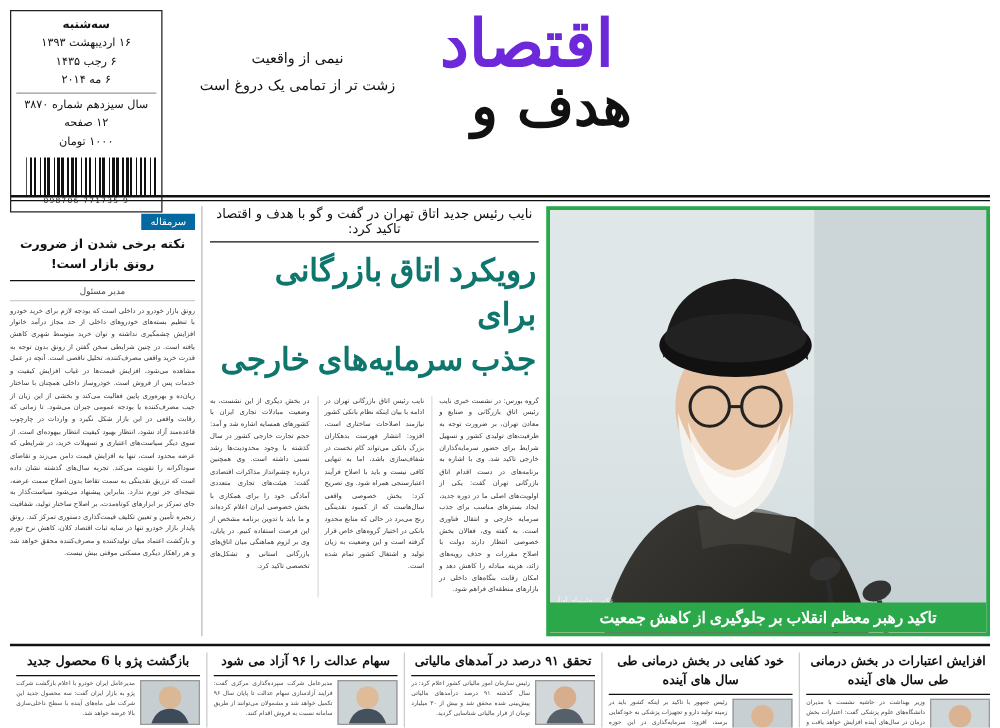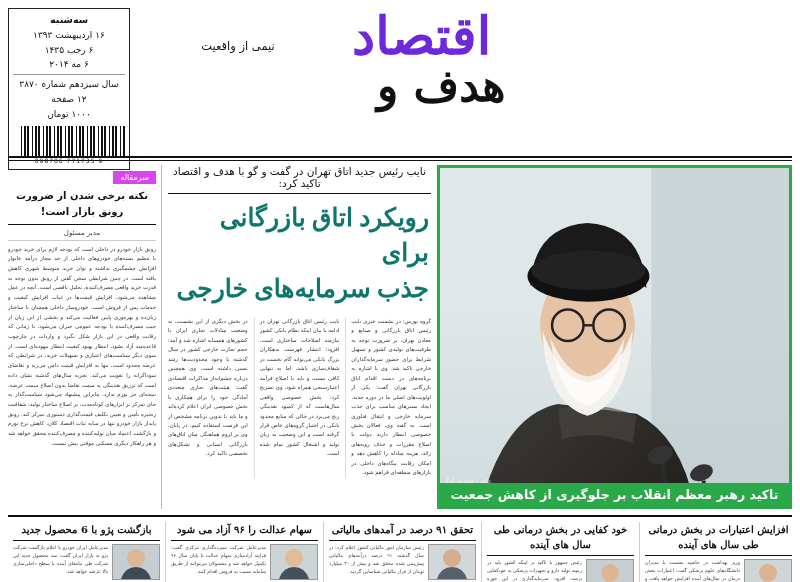--- a/index.html
+++ b/index.html
@@ -73,32 +73,32 @@
   .txtcols{display:flex;flex-direction:row;gap:6px;margin-top:5px;}
   .txtcol{flex:1 1 0;direction:rtl;font-size:5.4px;line-height:1.75;color:#333;text-align:justify;
     border-left:1px solid #ddd;padding-left:5px;}
   .txtcol:last-child{border-left:none;padding-left:0;}
 
   
   .photo-wrap{position:relative;border:3px solid #2aa84a;height:470px;overflow:hidden;background:#dfe6e8;}
   .photo-caption{
     position:absolute;left:0;right:0;bottom:0;
     background:#2aa84a;color:#fff;direction:rtl;text-align:center;
-    font-size:12.5px;font-weight:bold;padding:4px 6px;
+    font-size:12.5px;font-weight:bold;padding:4px 6px;font-family:Liberation Serif, serif;
   }
   .photo-sig{position:absolute;left:4px;bottom:22px;color:#fff;font-size:5.5px;opacity:.85;}
 
   
   .edi-head{
     direction:rtl;text-align:center;font-weight:bold;font-size:10px;color:#111;
     border-bottom:1px solid #111;padding-bottom:4px;margin-bottom:4px;line-height:1.6;
   }
   .edi-flag{
     position:relative;direction:rtl;text-align:left;font-size:8px;color:#fff;
-    background:#d946ef;display:inline-block;padding:2px 7px;margin-bottom:4px;
+    background:#0369a1;display:inline-block;padding:2px 7px;margin-bottom:4px;
   }
   .edi-by{direction:rtl;text-align:center;font-size:7px;color:#444;border-bottom:1px solid #ccc;padding-bottom:3px;margin-bottom:4px;}
   .edi-body{direction:rtl;font-size:5.4px;line-height:1.8;color:#333;text-align:justify;}
 
   
   .bottom{
     display:flex;flex-direction:row;gap:5px;margin-top:6px;
     border-top:2px solid #111;padding-top:5px;height:68px;
   }
   .bcell{flex:1 1 0;direction:rtl;border-left:1px solid #ccc;padding-left:5px;display:flex;flex-direction:column;}
@@ -119,20 +119,21 @@
 
   <div class="masthead">
 
     <div class="mast-logo">
       <div class="logo-main">اقتصاد</div>
       <div class="logo-sub">هدف و</div>
     </div>
 
     <div class="mast-slogan">
       <div>نیمی از واقعیت</div>
+      <div>زشت تر از تمامی یک دروغ است</div>
     </div>
 
     <div class="mast-info">
       <div class="d1">سه‌شنبه</div>
       <div>۱۶ اردیبهشت ۱۳۹۳</div>
       <div>۶ رجب ۱۴۳۵</div>
       <div>۶ مه ۲۰۱۴</div>
       <hr>
       <div>سال سیزدهم شماره ۳۸۷۰</div>
       <div>۱۲ صفحه</div>

